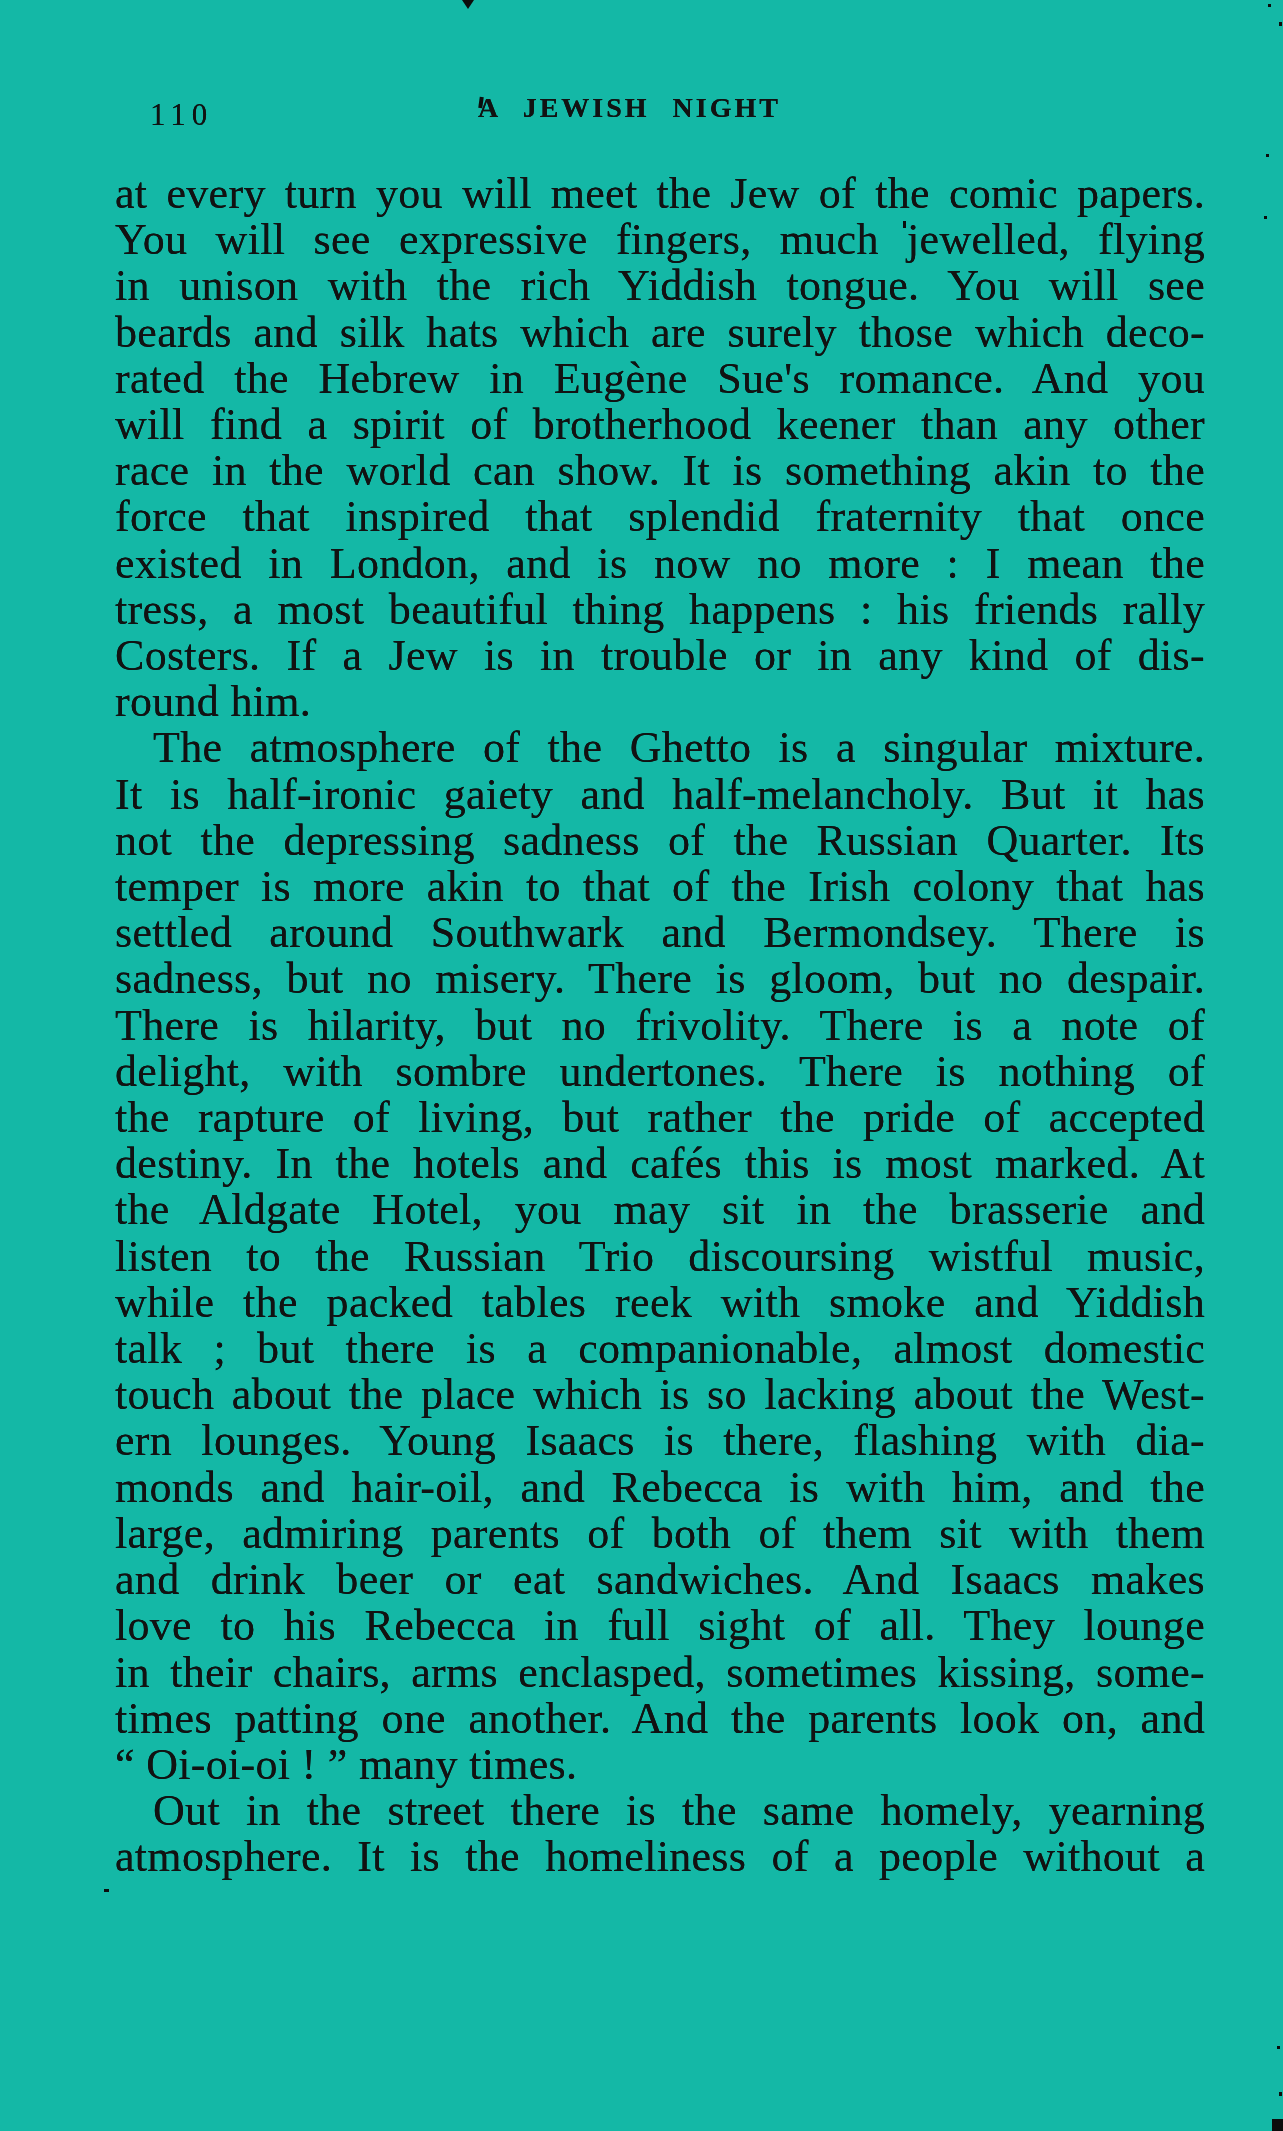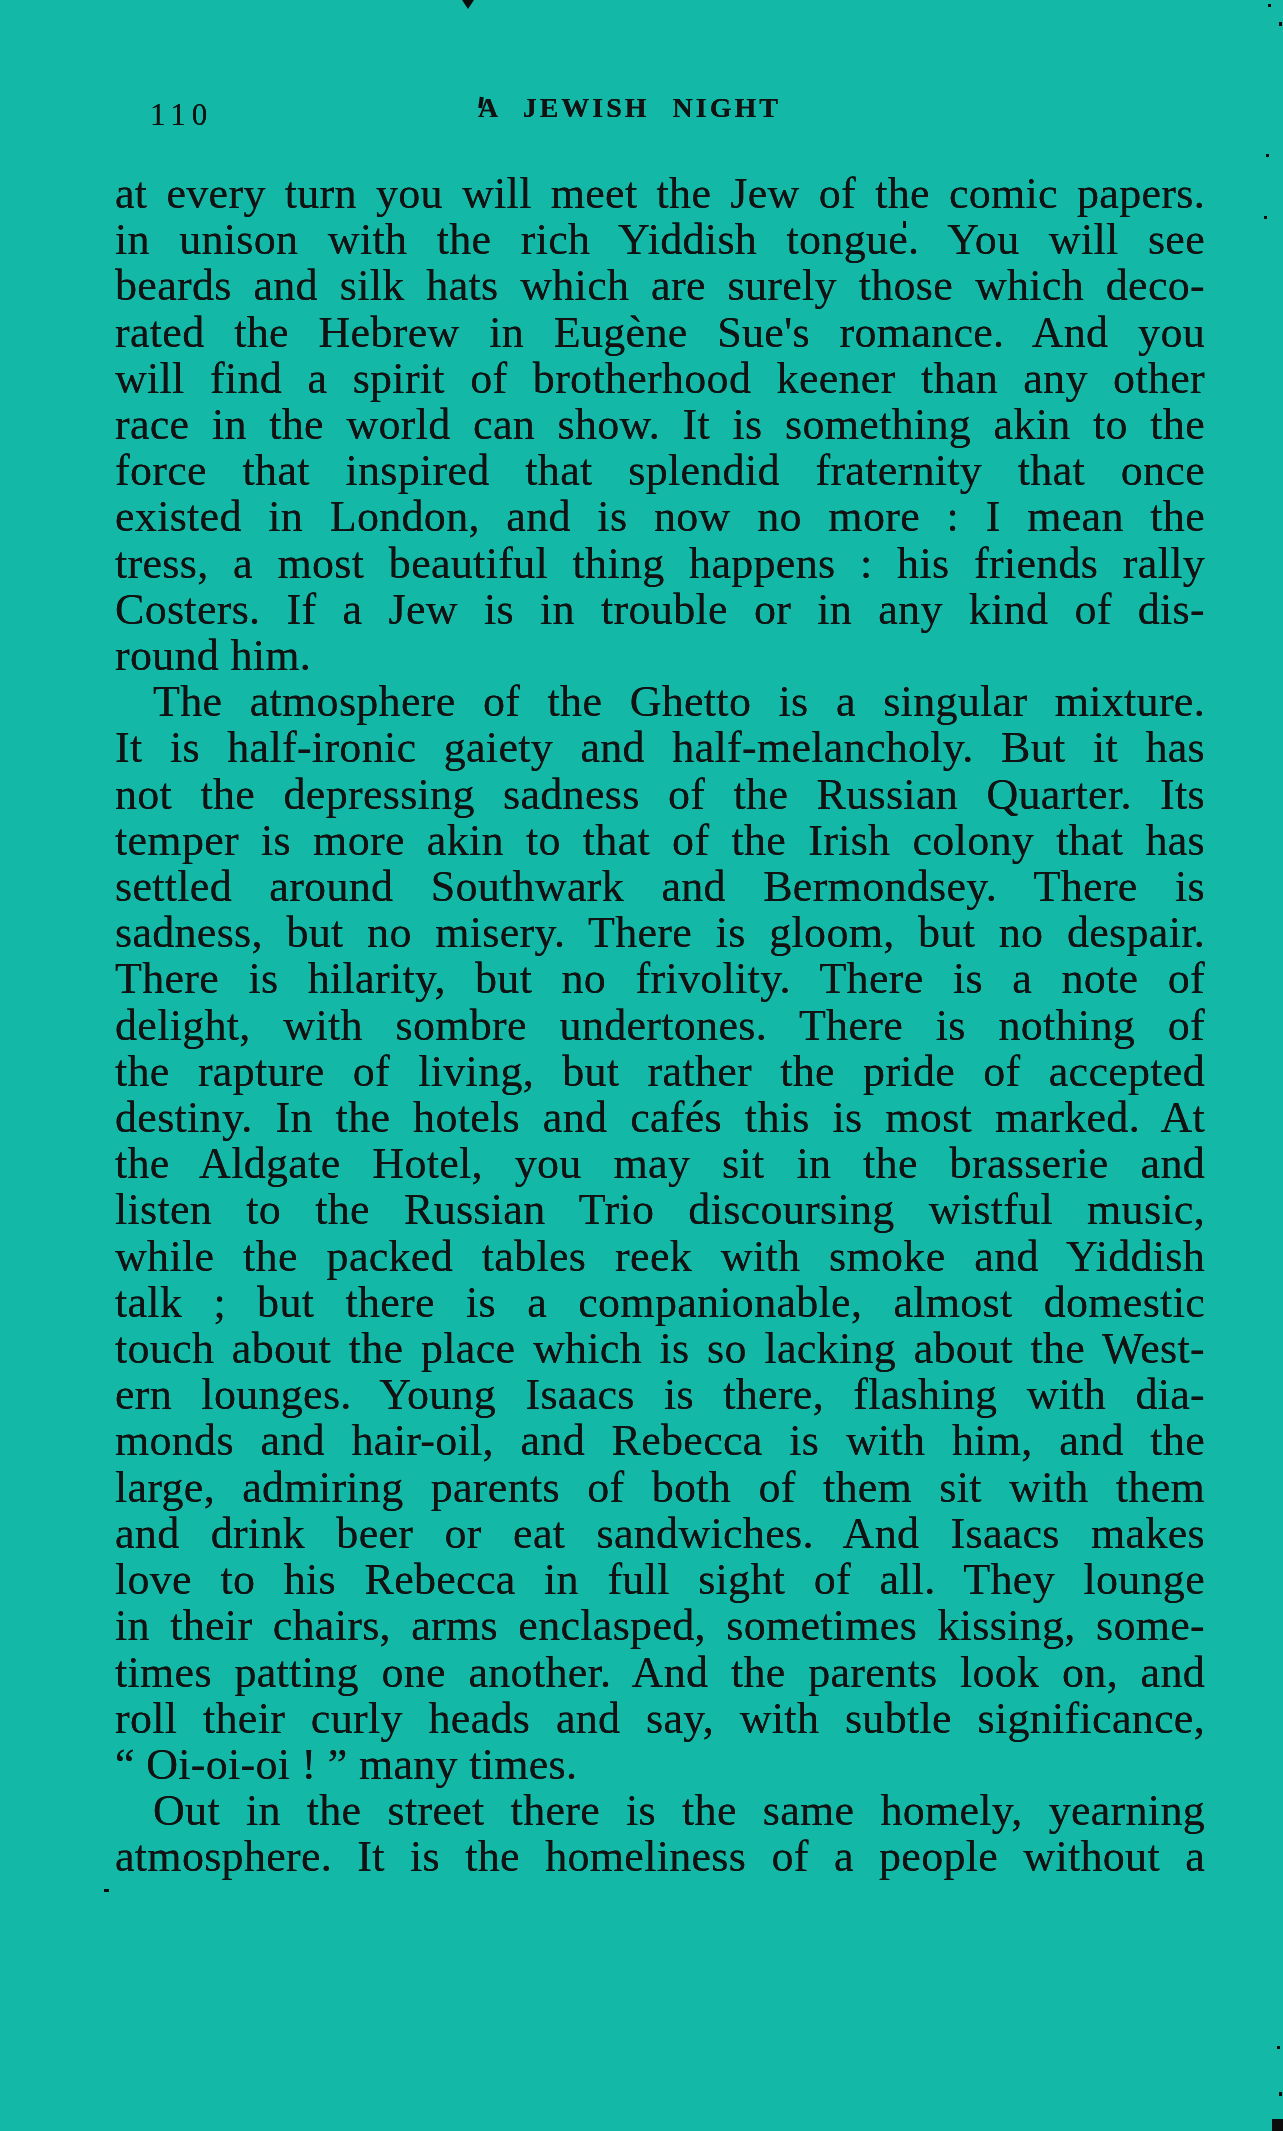--- a/index.html
+++ b/index.html
@@ -73,20 +73,21 @@
 <body>
 
 <div class="page">
 
   <span class="page-number">110</span>
 
   <span class="running-title">A JEWISH NIGHT</span>
 
   <div class="text-block">
       <div class="line just">at every turn you will meet the Jew of the comic papers.</div>
+      <div class="line just">You will see expressive fingers, much jewelled, flying</div>
       <div class="line just">in unison with the rich Yiddish tongue. You will see</div>
       <div class="line just">beards and silk hats which are surely those which deco-</div>
       <div class="line just">rated the Hebrew in Eugène Sue's romance. And you</div>
       <div class="line just">will find a spirit of brotherhood keener than any other</div>
       <div class="line just">race in the world can show. It is something akin to the</div>
       <div class="line just">force that inspired that splendid fraternity that once</div>
       <div class="line just">existed in London, and is now no more : I mean the</div>
       <div class="line just">tress, a most beautiful thing happens : his friends rally</div>
       <div class="line just">Costers. If a Jew is in trouble or in any kind of dis-</div>
       <div class="line">round him.</div>
@@ -105,21 +106,20 @@
       <div class="line just">while the packed tables reek with smoke and Yiddish</div>
       <div class="line just">talk ; but there is a companionable, almost domestic</div>
       <div class="line just">touch about the place which is so lacking about the West-</div>
       <div class="line just">ern lounges. Young Isaacs is there, flashing with dia-</div>
       <div class="line just">monds and hair-oil, and Rebecca is with him, and the</div>
       <div class="line just">large, admiring parents of both of them sit with them</div>
       <div class="line just">and drink beer or eat sandwiches. And Isaacs makes</div>
       <div class="line just">love to his Rebecca in full sight of all. They lounge</div>
       <div class="line just">in their chairs, arms enclasped, sometimes kissing, some-</div>
       <div class="line just">times patting one another. And the parents look on, and</div>
-      <div class="line just">roll their curly heads and say, with subtle significance,</div>
       <div class="line">“ Oi-oi-oi ! ” many times.</div>
       <div class="line just indent">Out in the street there is the same homely, yearning</div>
       <div class="line just">atmosphere. It is the homeliness of a people without a</div>
     </div>
 
   <span class="tri" style="left:462px; top:0;"></span>
   <span class="speck" style="left:479px; top:97px;  width:4px; height:11px; transform:rotate(8deg);"></span>
   <span class="speck" style="left:903px; top:221px; width:3px; height:7px;"></span>
   <span class="speck" style="left:1268px; top:4px;   width:3px; height:3px;"></span>
   <span class="speck" style="left:1279px; top:22px;  width:3px; height:4px;"></span>

